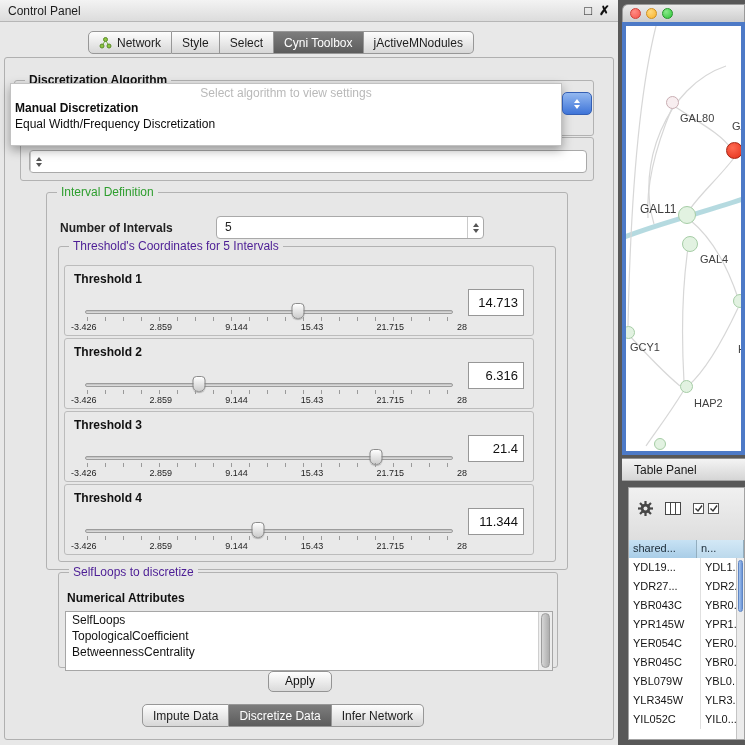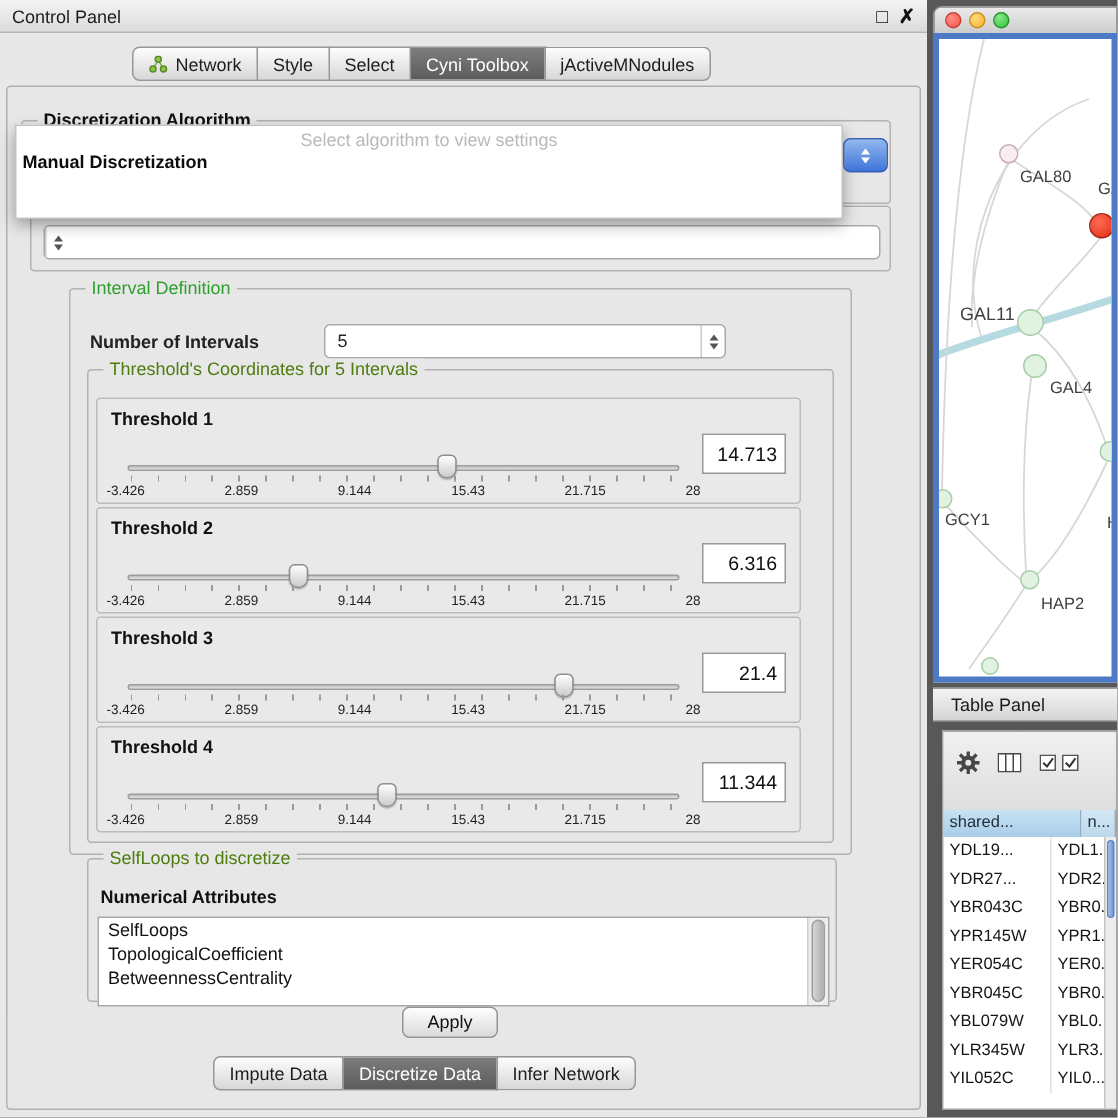--- a/index.html
+++ b/index.html
@@ -19,21 +19,21 @@
          background:linear-gradient(#fdfdfd,#d7d7d7); border:1px solid #979797; border-left:none; white-space:nowrap; }
   .seg:first-child { border-left:1px solid #979797; border-radius:5px 0 0 5px; }
   .seg:last-child { border-radius:0 5px 5px 0; }
   .seg.selected { background:linear-gradient(#7d7d7d,#5c5c5c); color:#fff; }
 
   
   .group { position:absolute; border:1px solid #b2b2b2; border-radius:3px; }
   .group-legend { position:absolute; top:-8px; left:10px; background:#e7e7e7; padding:0 4px; font-size:12px; white-space:nowrap; }
   .lg-bold { font-weight:bold; color:#111; }
   .lg-green { color:#2e9e2e; }
-  .lg-blue { color:#4d7c0f; }
+  .lg-blue { color:#4c1d95; }
 
   
   .combo { position:absolute; background:#fff; border:1px solid #a9a9a9; border-radius:4px; display:flex; align-items:stretch; height:23px; }
   .combo-text { flex:1; padding:3px 8px 0 8px; font-size:12px; white-space:nowrap; overflow:hidden; }
   .combo-stepper { width:16px; border-left:1px solid #cacaca; display:flex; flex-direction:column; align-items:center; justify-content:center; gap:2px; }
   .tri-up { width:0; height:0; border-left:3.5px solid transparent; border-right:3.5px solid transparent; border-bottom:4px solid #555; }
   .tri-down { width:0; height:0; border-left:3.5px solid transparent; border-right:3.5px solid transparent; border-top:4px solid #555; }
   .blue-stepper { position:absolute; left:562px; top:92px; width:30px; height:23px; border-radius:5px;
                   background:linear-gradient(#93b8f0,#3e74d8); border:1px solid #345fb4;
                   display:flex; flex-direction:column; align-items:center; justify-content:center; gap:2px; z-index:6; }
@@ -89,21 +89,21 @@
 
   
   .tp-headerbar { position:absolute; left:622px; top:458px; width:123px; height:23px;
                   background:linear-gradient(#f4f4f4,#d5d5d5); border-top:1px solid #909090; border-bottom:1px solid #a5a5a5; }
   .tp-title { position:absolute; left:12px; top:4px; font-size:12px; color:#1b1b1b; }
   .table-window { position:absolute; left:628px; top:487px; width:117px; height:253px; background:#e9e9e9; border:1px solid #a3a3a3; overflow:hidden; }
   .tw-toolbar { position:absolute; left:0; top:0; right:0; height:52px; background:linear-gradient(#f0f0f0,#dedede); }
   .tb-icon { position:absolute; top:12px; }
   .tw-head { position:absolute; left:0; top:52px; right:0; height:18px; display:flex; font-size:11px; color:#20303c; }
   .hc { padding:2px 0 0 4px; border-right:1px solid #93aebf; overflow:hidden; white-space:nowrap; }
-  .hc1 { width:92px; background:linear-gradient(#c7e2f4,#a9cde7); }
+  .hc1 { width:68px; background:linear-gradient(#c7e2f4,#a9cde7); }
   .hc2 { flex:1; background:linear-gradient(#d3e8f6,#bcd9ec); }
   .tw-body { position:absolute; left:0; top:70px; right:8px; bottom:0; background:#fff; }
   .tw-row { display:flex; height:19px; font-size:11px; color:#151515; }
   .tc { padding:3px 0 0 4px; overflow:hidden; white-space:nowrap; }
   .tc1 { width:72px; border-right:1px solid #e0e0e0; }
   .tc2 { flex:1; }
   .tw-scroll { position:absolute; right:0; top:70px; bottom:0; width:8px; background:#ececec; border-left:1px solid #c4c4c4; }
   .tw-thumb { position:absolute; left:1px; top:2px; width:5px; height:52px; border-radius:3px;
               background:linear-gradient(to right,#a8c6ee,#6b95d8); border:1px solid #5f86c4; }
 </style>
@@ -148,20 +148,21 @@
   <div class="group" style="left:14px;top:80px;width:580px;height:56px;">
     <span class="group-legend lg-bold">Discretization Algorithm</span>
   </div>
   <div class="blue-stepper">
     <span class="tri-up"></span>
     <span class="tri-down"></span>
   </div>
   <div class="algo-popup">
     <div class="popup-hint">Select algorithm to view settings</div>
     <div class="popup-opt1">Manual Discretization</div>
+    <div class="popup-opt2">Equal Width/Frequency Discretization</div>
   </div>
 
   <div class="group" style="left:20px;top:137px;width:574px;height:44px;">
     <span class="group-legend lg-bold">Table Data</span>
     <div class="combo" style="left:8px;top:12px;width:558px;">
       <span class="combo-stepper">
         <span class="tri-up"></span>
         <span class="tri-down"></span>
       </span>
     </div>

